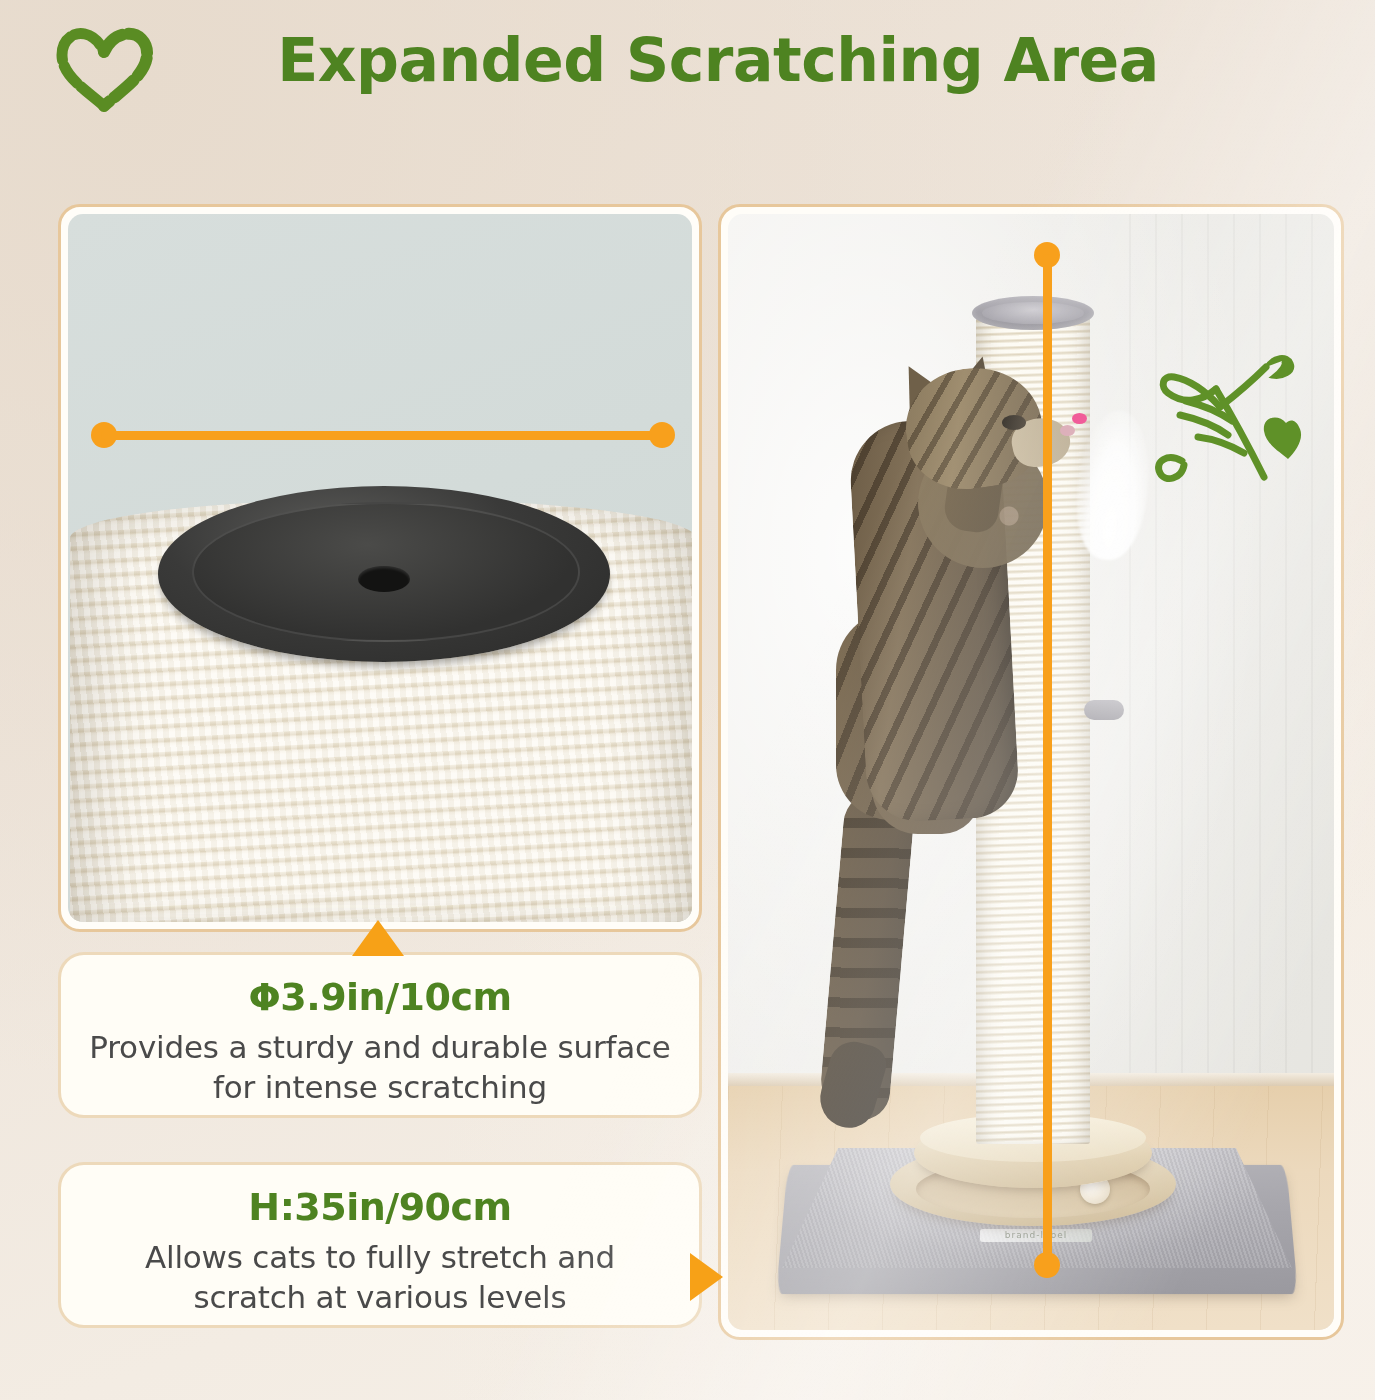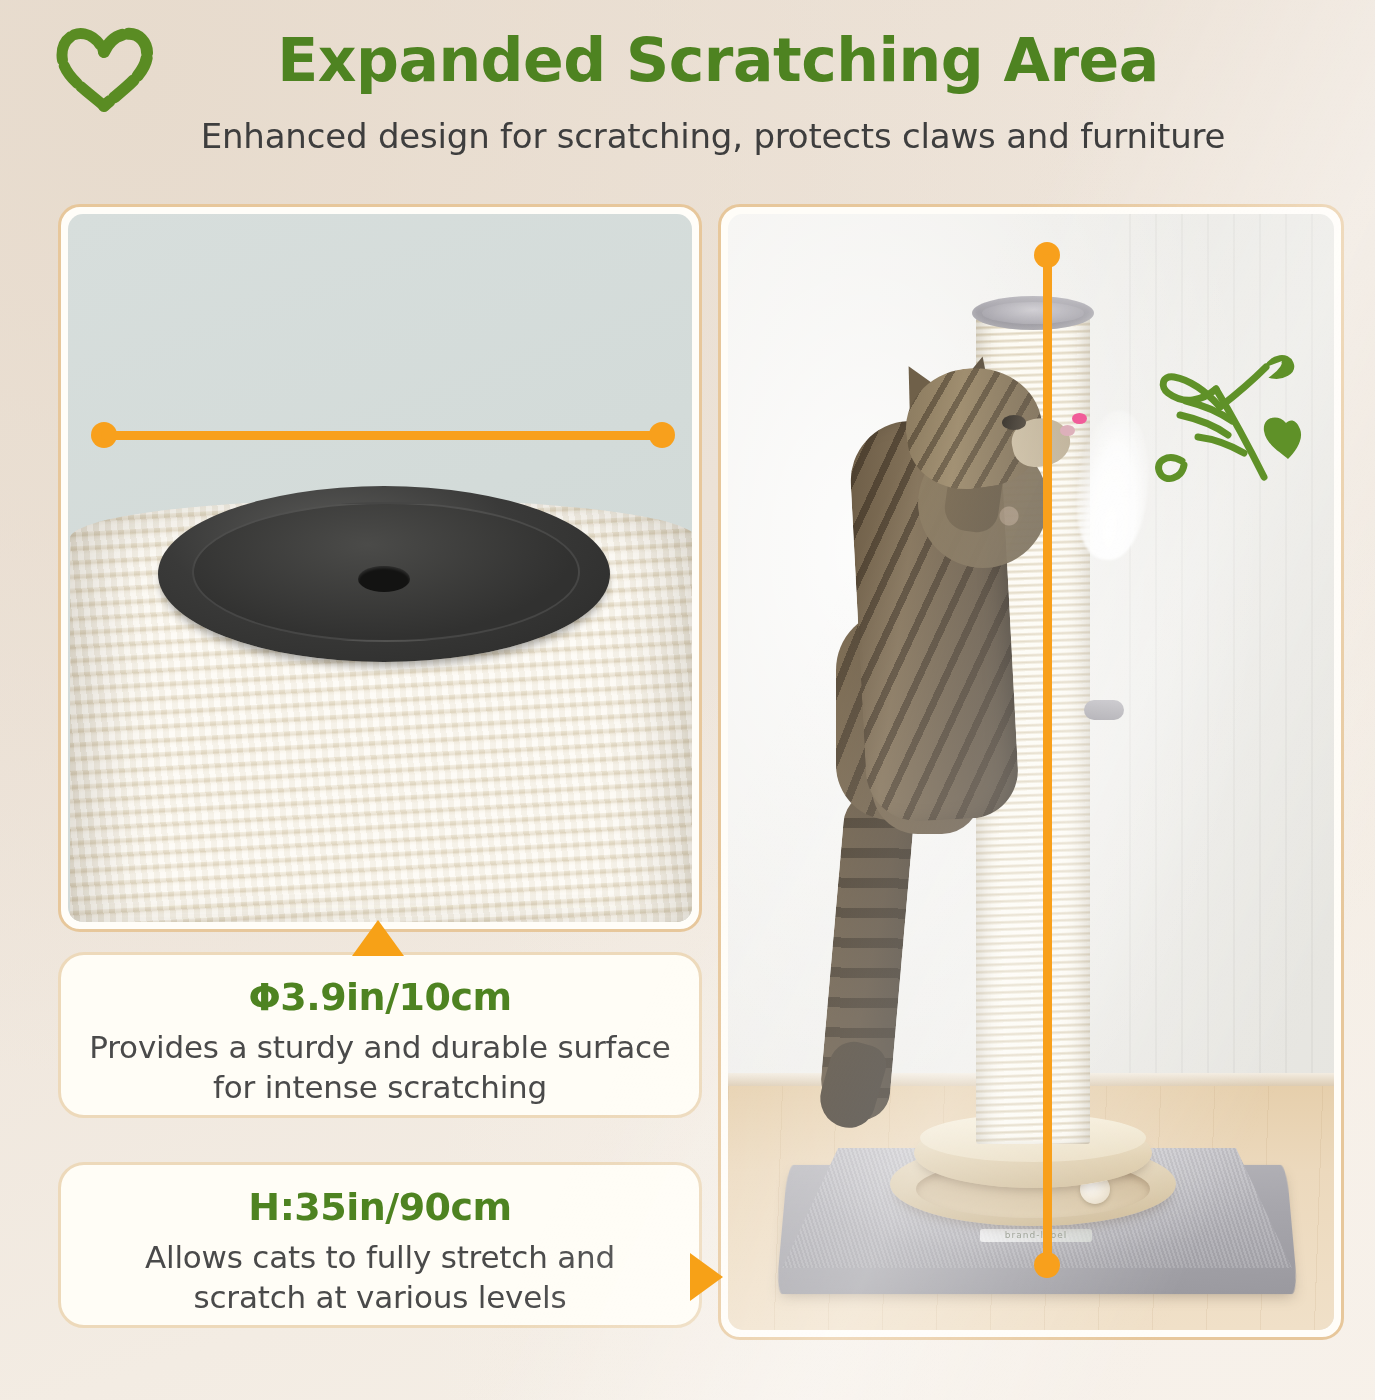--- a/index.html
+++ b/index.html
@@ -563,21 +563,20 @@
     <div id="heart-logo">
       <svg viewBox="0 0 104 92" width="104" height="92" aria-hidden="true">
         <g fill="none" stroke="#5a8c23" stroke-linecap="round" stroke-linejoin="round">
           <path d="M52 84 C34 68 10 54 10 33 C10 18 22 9 33 12 C42 14 49 22 52 30" stroke-width="11" stroke-dasharray="30 5 22 6 26 4"></path>
           <path d="M52 30 C56 21 64 13 74 12 C86 10 96 20 95 33 C94 53 70 68 52 84" stroke-width="12" stroke-dasharray="26 6 30 5 20 6"></path>
         </g>
       </svg>
     </div>
 
     <div id="title">Expanded Scratching Area</div>
-    <div id="subtitle">Enhanced design for scratching, protects claws and furniture</div>
   </div>
 
   <div class="card" id="photo-card-left">
     <div id="photo-left-inner">
 
       <div id="post-cylinder"></div>
       <div id="post-cap"></div>
       <div id="post-cap-rim"></div>
       <div id="post-cap-hole"></div>
 

